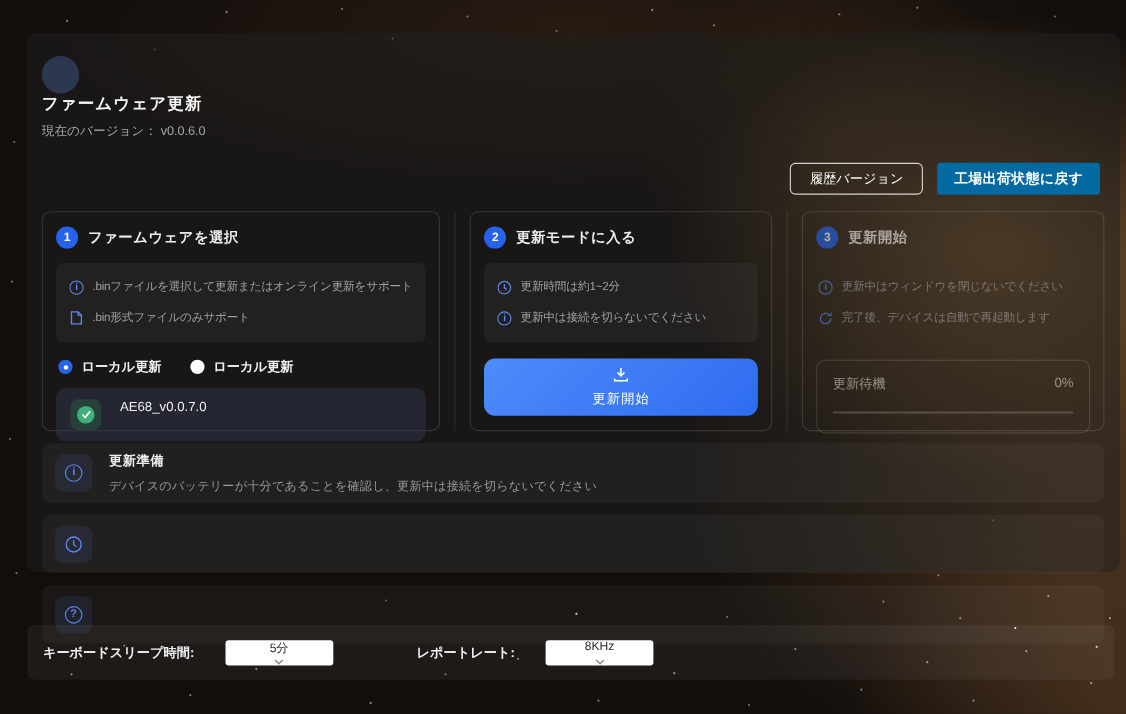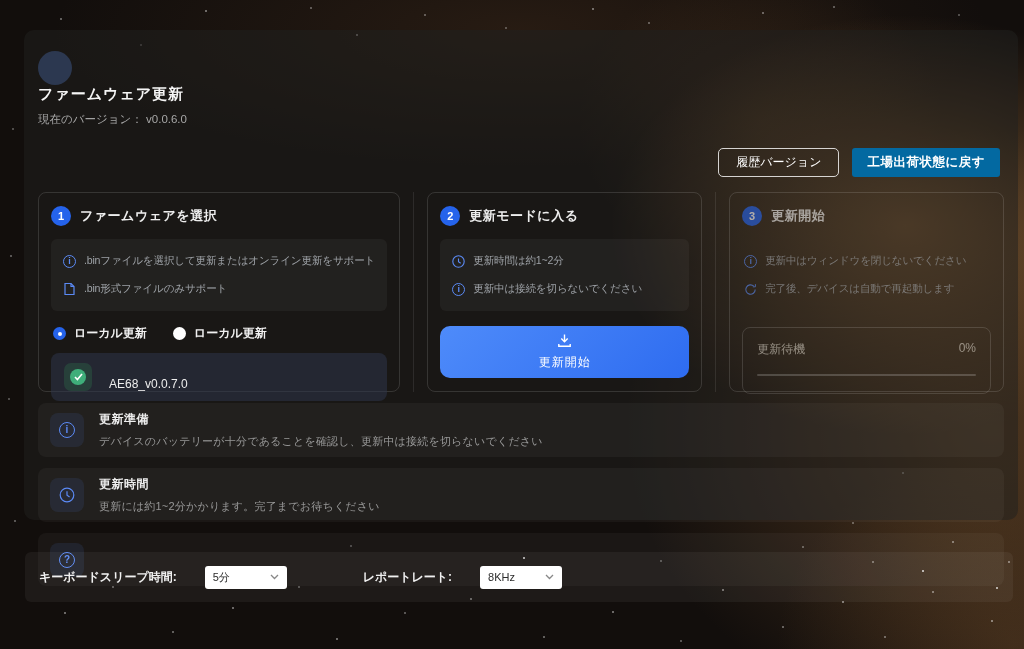--- a/index.html
+++ b/index.html
@@ -69,21 +69,21 @@
   .circ-glyph { width:13px; height:13px; border:1px solid currentColor; border-radius:50%;
     font-size:9px; font-weight:700; line-height:11px; text-align:center; display:inline-block; }
   .radio-row { margin-top:14px; display:flex; gap:26px; padding-left:2px; }
   .radio { display:flex; align-items:center; gap:8px; font-size:12px; font-weight:600; color:#f0f0f0; cursor:pointer; }
   .rdot { width:13px; height:13px; border-radius:50%; position:relative; flex:none; }
   .rdot.sel { background:#2563eb; }
   .rdot.sel::after { content:""; position:absolute; left:4.5px; top:4.5px; width:4px; height:4px;
     border-radius:50%; background:#fff; }
   .rdot.unsel { background:#fff; }
   .file-item { margin-top:11px; background:rgba(45,53,74,.55); border-radius:8px; padding:10px 13px;
-    display:flex; align-items:flex-end; gap:17px; cursor:pointer; }
+    display:flex; align-items:flex-start; gap:17px; cursor:pointer; }
   .check-tile { width:28px; height:28px; border-radius:7px; background:rgba(48,122,78,.3);
     display:flex; align-items:center; justify-content:center; flex:none; }
   .check-circle { width:16px; height:16px; border-radius:50%; background:#3fae7a;
     display:flex; align-items:center; justify-content:center; }
   .fname { font-size:12px; color:#ededed; }
   .start-btn { margin-top:15px; width:100%; height:52px; border:none; border-radius:10px;
     background:linear-gradient(135deg,#4e8bfa,#2e6cf0); color:#fff; font-size:12px; font-family:inherit;
     display:flex; flex-direction:column; align-items:center; justify-content:center; gap:6px;
     cursor:pointer; letter-spacing:1px; }
   .dim { opacity:.62; }
@@ -93,25 +93,25 @@
   .progress-fill { position:absolute; left:0; top:0; bottom:0; width:0; background:#2e6cf0; border-radius:1px; }
   
   .info-row { margin-top:11px; background:rgba(255,255,255,.04); border-radius:8px; padding:8px 12px;
     display:flex; align-items:center; gap:15px; min-height:53px; }
   .tile { width:34px; height:34px; border-radius:8px; background:rgba(66,98,170,.16);
     display:flex; align-items:center; justify-content:center; color:#5b8af5; flex:none; }
   .tile .circ-glyph { width:16px; height:16px; font-size:10px; line-height:14px; }
   .ir-title { font-size:12px; font-weight:700; color:#ededed; letter-spacing:.5px; }
   .ir-desc { font-size:11px; color:#989898; margin-top:6px; letter-spacing:.2px; }
   
-  .footer-bar { position:absolute; left:25px; top:552px; width:988px; height:50px;
+  .footer-bar { position:absolute; left:25px; top:568px; width:988px; height:50px;
     background:rgba(255,255,255,.05); border-radius:6px; display:flex; align-items:center; padding:0 14px; }
   .f-label { font-size:12px; font-weight:700; color:#f0f0f0; }
-  .f-select { width:82px; height:23px; background:#fff; border-radius:3px; margin-left:28px;
-    display:flex; align-items:center; justify-content:space-between; padding:0 8px; cursor:pointer; }
+  .f-select { width:98px; height:23px; background:#fff; border-radius:3px; margin-left:28px;
+    display:flex; align-items:center; justify-content:space-between; padding:0 8px; cursor:pointer;flex-direction:column; }
   .f-select .val { font-size:11px; color:#2b2b2b; }
   .f-select .chev { color:#888; display:flex; }
   .ml-60 { margin-left:76px; }
 </style>
 </head>
 <body>
 
 <div class="stars"></div>
 
 <div class="panel">
@@ -256,24 +256,20 @@
     </div>
   </div>
 
   <div class="info-row">
     <span class="tile">
       <svg width="16" height="16" viewBox="0 0 16 16" fill="none" stroke="currentColor" stroke-width="1.2">
           <circle cx="8" cy="8" r="6.8"></circle>
           <path d="M8 4.2v4l2.6 1.8"></path>
         </svg>
     </span>
-    <div>
-      <div class="ir-title">更新時間</div>
-      <div class="ir-desc">更新には約1~2分かかります。完了までお待ちください</div>
-    </div>
   </div>
 
   <div class="info-row">
     <span class="tile">
         <span class="circ-glyph">?</span>
       </span>
   </div>
 </div>
 
 <div class="footer-bar">

